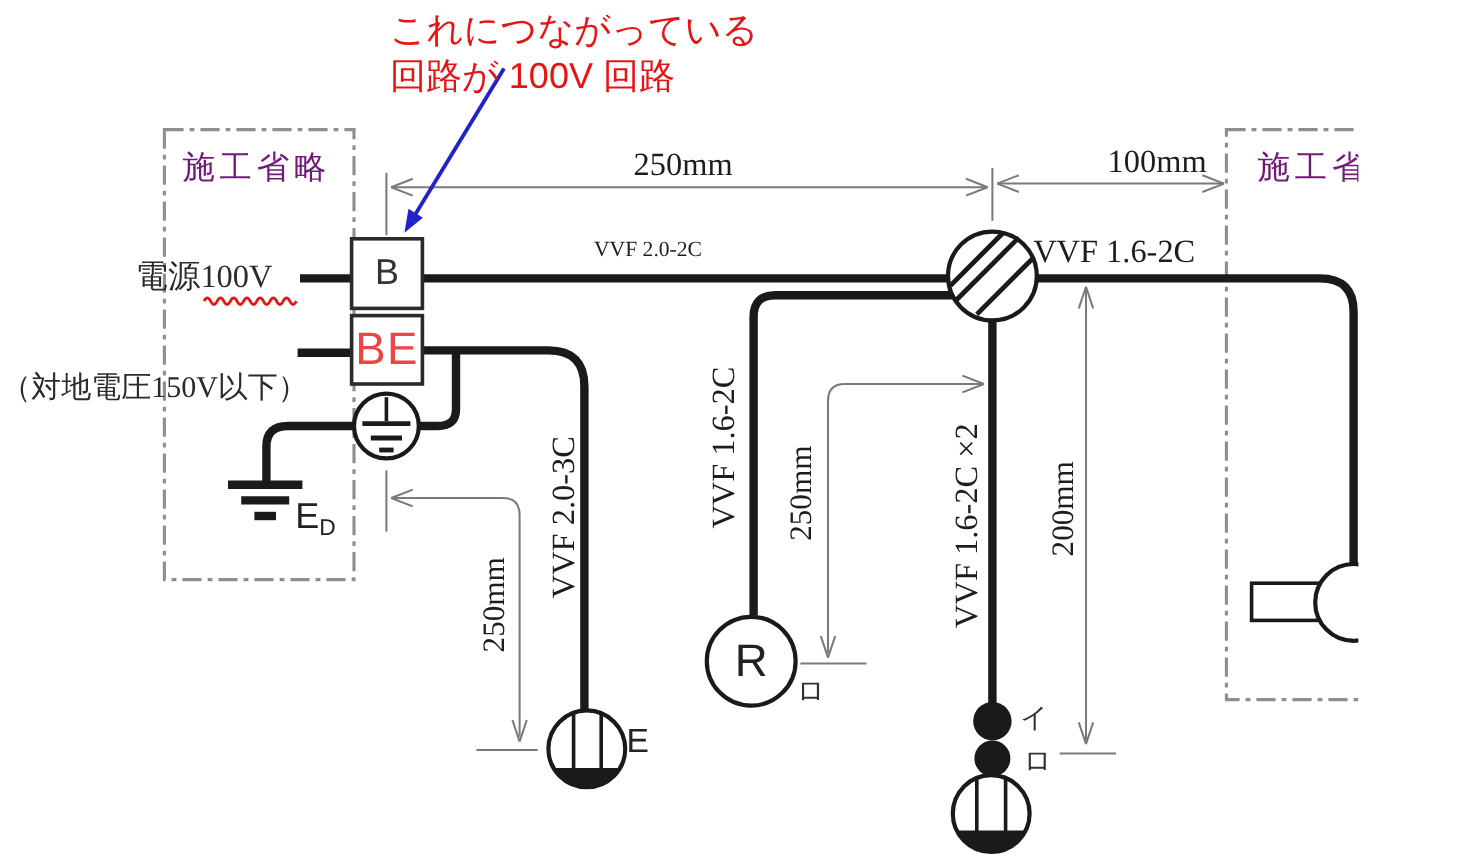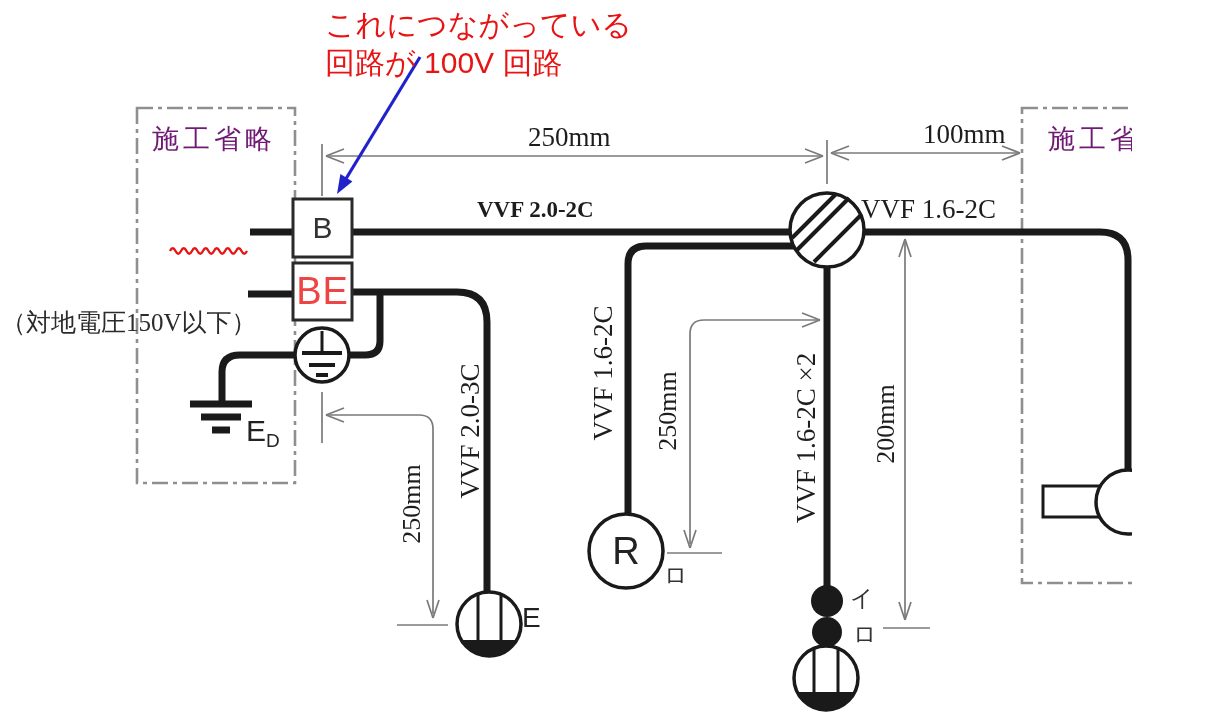--- a/index.html
+++ b/index.html
@@ -132,31 +132,32 @@
       <polygon points="337,194 340.4,174 352.4,181.5" fill="#2222cc"></polygon>
     </g>
   </svg>
 
   <div class="t sans red" style="left:325px;top:5px;font-size:30px;">これにつながっている</div>
   <div class="t sans red" style="left:325px;top:43px;font-size:30px;">回路が 100V 回路</div>
 
   <div class="t jp gray" style="left:152px;top:121px;font-size:27px;letter-spacing:4px;">施工省略</div>
   <div class="t jp gray" style="left:1048px;top:121px;font-size:27px;letter-spacing:4px;">施工省略</div>
 
+  <div class="t jp" style="left:113px;top:212px;font-size:27px;">電源100V</div>
   <div class="t jp" style="left:1px;top:306px;font-size:25px;text-align:center;">（対地電圧150V以下）</div>
 
   <div class="t sans ctr" style="left:293px;top:199px;width:59px;height:58px;font-size:30px;color:#333;">B</div>
   <div class="t sans ctr" style="left:293px;top:263px;width:59px;height:57px;font-size:38px;color:#ef4444;letter-spacing:1px;">BE</div>
 
   <div class="t sans" style="left:246px;top:414px;font-size:30px;color:#222;text-align:right;"><span>E</span><sub class="ed">D</sub></div>
 
   <div class="t serif" style="left:528px;top:122px;font-size:27px;">250mm</div>
   <div class="t serif" style="left:879px;top:119px;font-size:27px;margin-left:44px;">100mm</div>
 
-  <div class="t serif" style="left:477px;top:197px;font-size:23px;font-weight:bold;">VVF 2.0-2C</div>
+  <div class="t serif" style="left:495px;top:197px;font-size:18px;">VVF 2.0-2C</div>
   <div class="t serif" style="left:861px;top:194px;font-size:27px;">VVF 1.6-2C</div>
 
   <div class="t serif rot" style="left:470px;top:431px;font-size:27px;">VVF 2.0-3C</div>
   <div class="t serif rot" style="left:412px;top:504px;font-size:26px;">250mm</div>
   <div class="t serif rot" style="left:603px;top:373px;font-size:27px;">VVF 1.6-2C</div>
   <div class="t serif rot" style="left:668px;top:411px;font-size:26px;">250mm</div>
   <div class="t serif rot" style="left:806px;top:438px;font-size:27px;">VVF 1.6-2C ×2</div>
   <div class="t serif rot" style="left:886px;top:424px;font-size:26px;">200mm</div>
 
   <div class="t sans ctr" style="left:589px;top:514px;width:74px;height:74px;font-size:38px;color:#222;">R</div>

